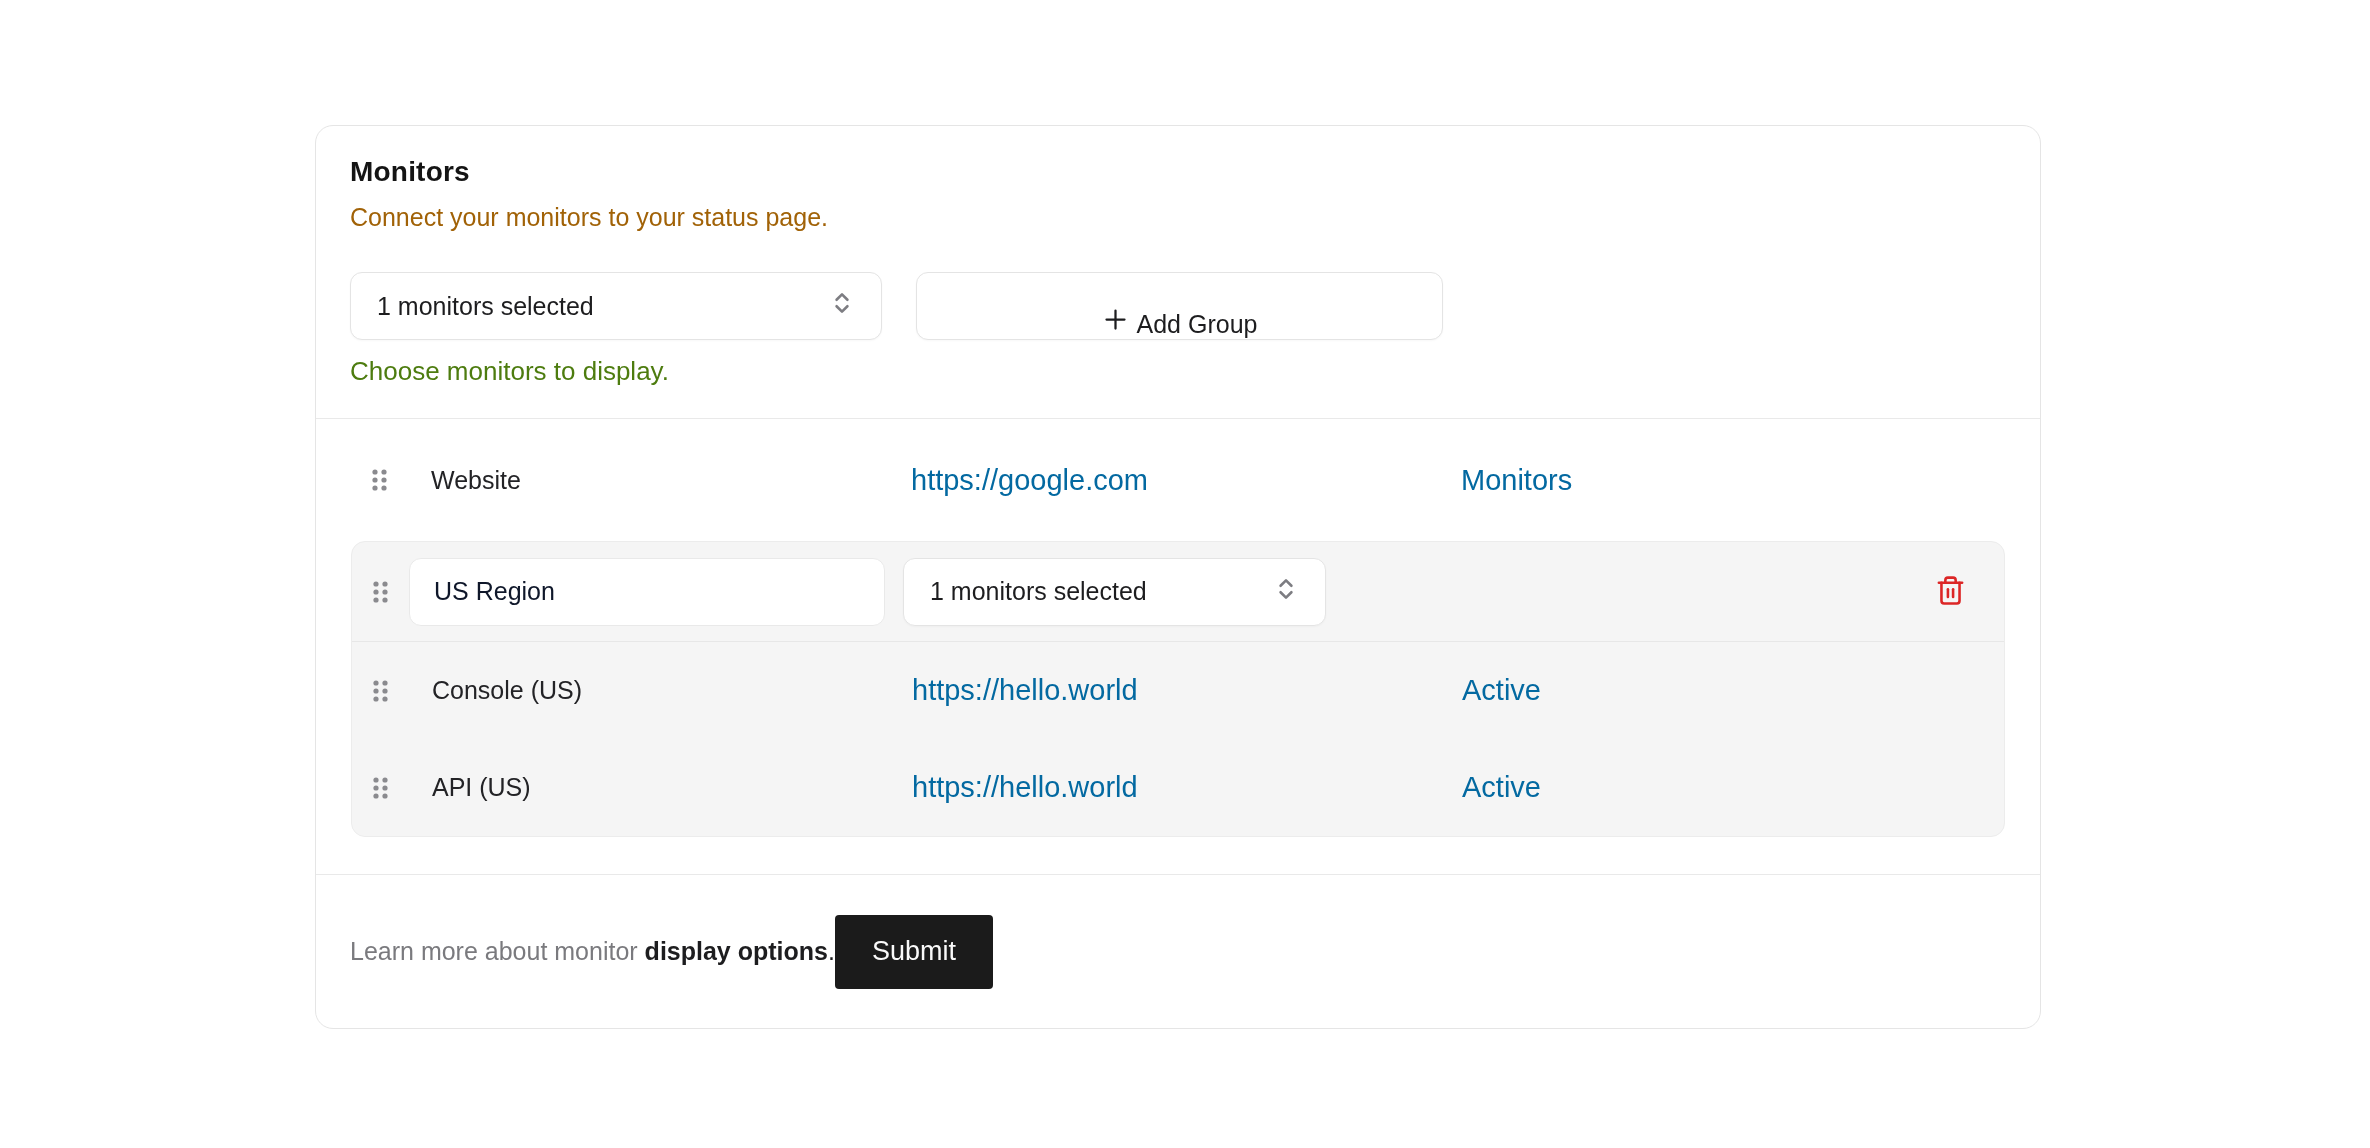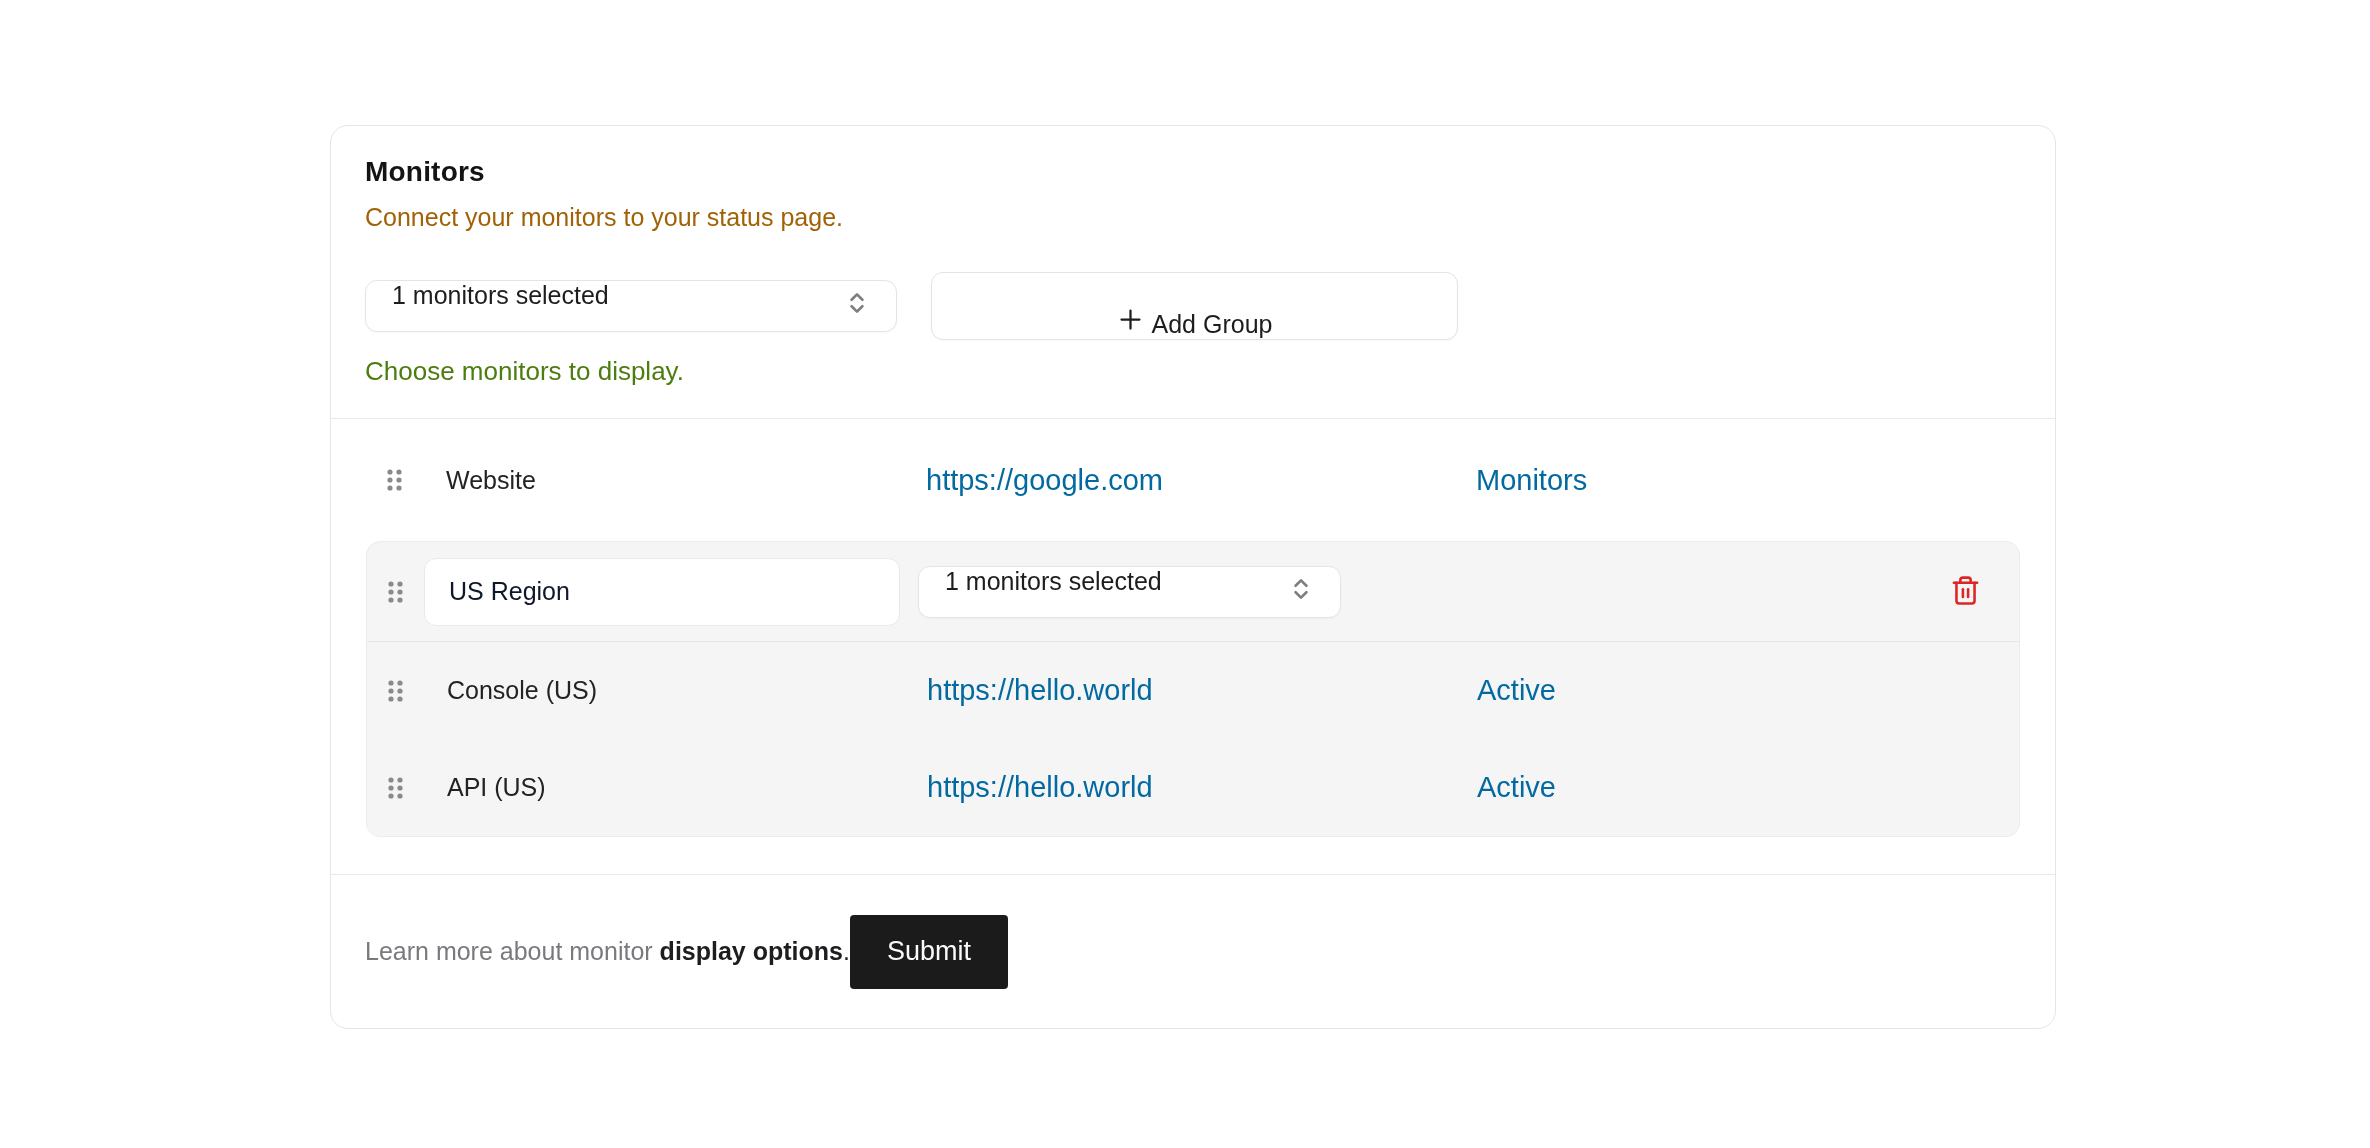--- a/index.html
+++ b/index.html
@@ -1,43 +1,43 @@
 <!DOCTYPE html>
 <html><head>
 <meta charset="utf-8">
 <style>
   * { margin: 0; padding: 0; box-sizing: border-box; }
   html, body { width: 2370px; height: 1148px; background: #ffffff; }
   body { font-family: "Liberation Sans", "DejaVu Sans", sans-serif; color: #1d1d1f; }
 
   .card {
     position: absolute;
-    left: 330px; top: 125px;
+    left: 315px; top: 125px;
     width: 1726px; height: 904px;
     background: #ffffff;
     border: 1.5px solid #e5e5e5;
     border-radius: 18px;
     display: flex;
     flex-direction: column;
     overflow: hidden;
   }
 
   
   .card-head { padding: 30px 35px 32px 34px; }
   .card-title { font-size: 28px; font-weight: 700; line-height: 32px; color: #141414; letter-spacing: .2px; }
   .card-subtitle { margin-top: 14px; font-size: 25px; line-height: 30px; color: #a16207; }
   .controls-row { margin-top: 40px; display: flex; align-items: center; gap: 34px; }
 
   .select-box {
     position: relative;
-    height: 52px;
+    height: 68px;
     background: #fff;
     border: 1.5px solid #e4e4e4;
     border-radius: 12px;
-    display: flex; 
+    display: flex; align-items: center;
     padding: 0 70px 0 26px;
     font-size: 25px; font-weight: 500; color: #1d1d1f;
     cursor: pointer;
     box-shadow: 0 1px 2px rgba(0,0,0,.03);
   }
   .select-box .chevrons { position: absolute; right: 26px; top: 50%; transform: translateY(-50%); }
   .select-monitors { width: 532px; }
 
   .btn-add-group {
     width: 527px; height: 68px;

